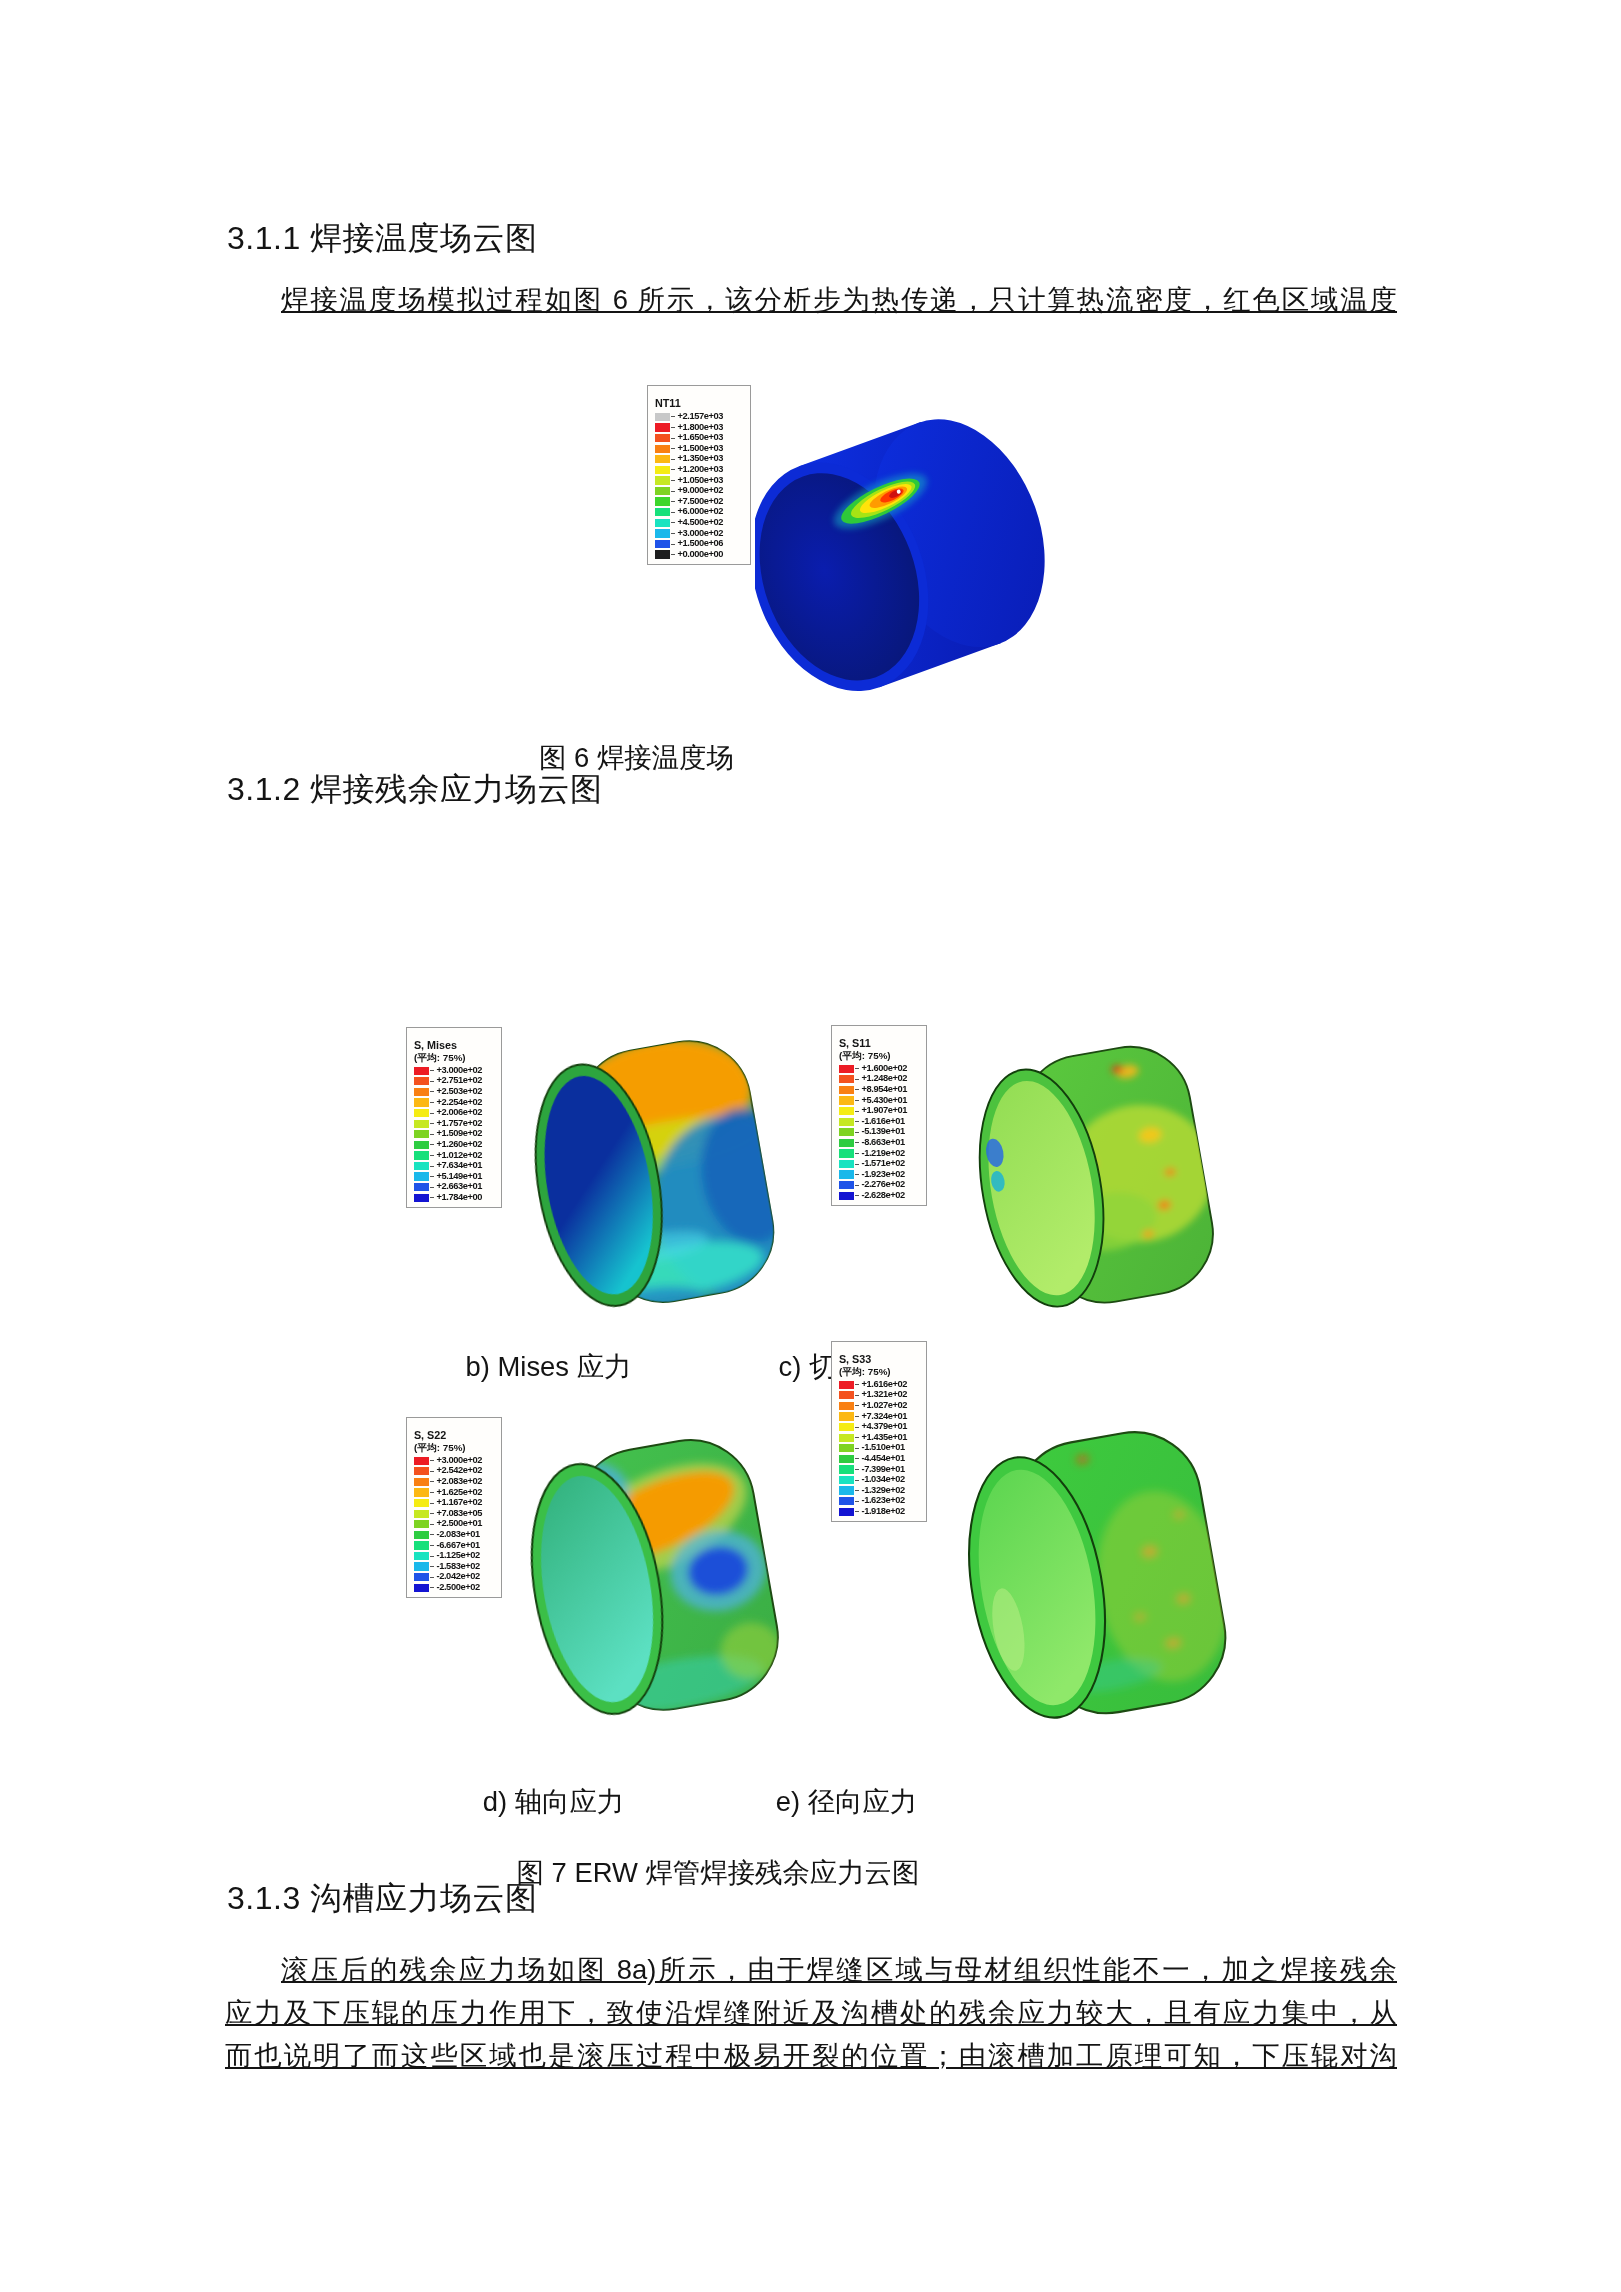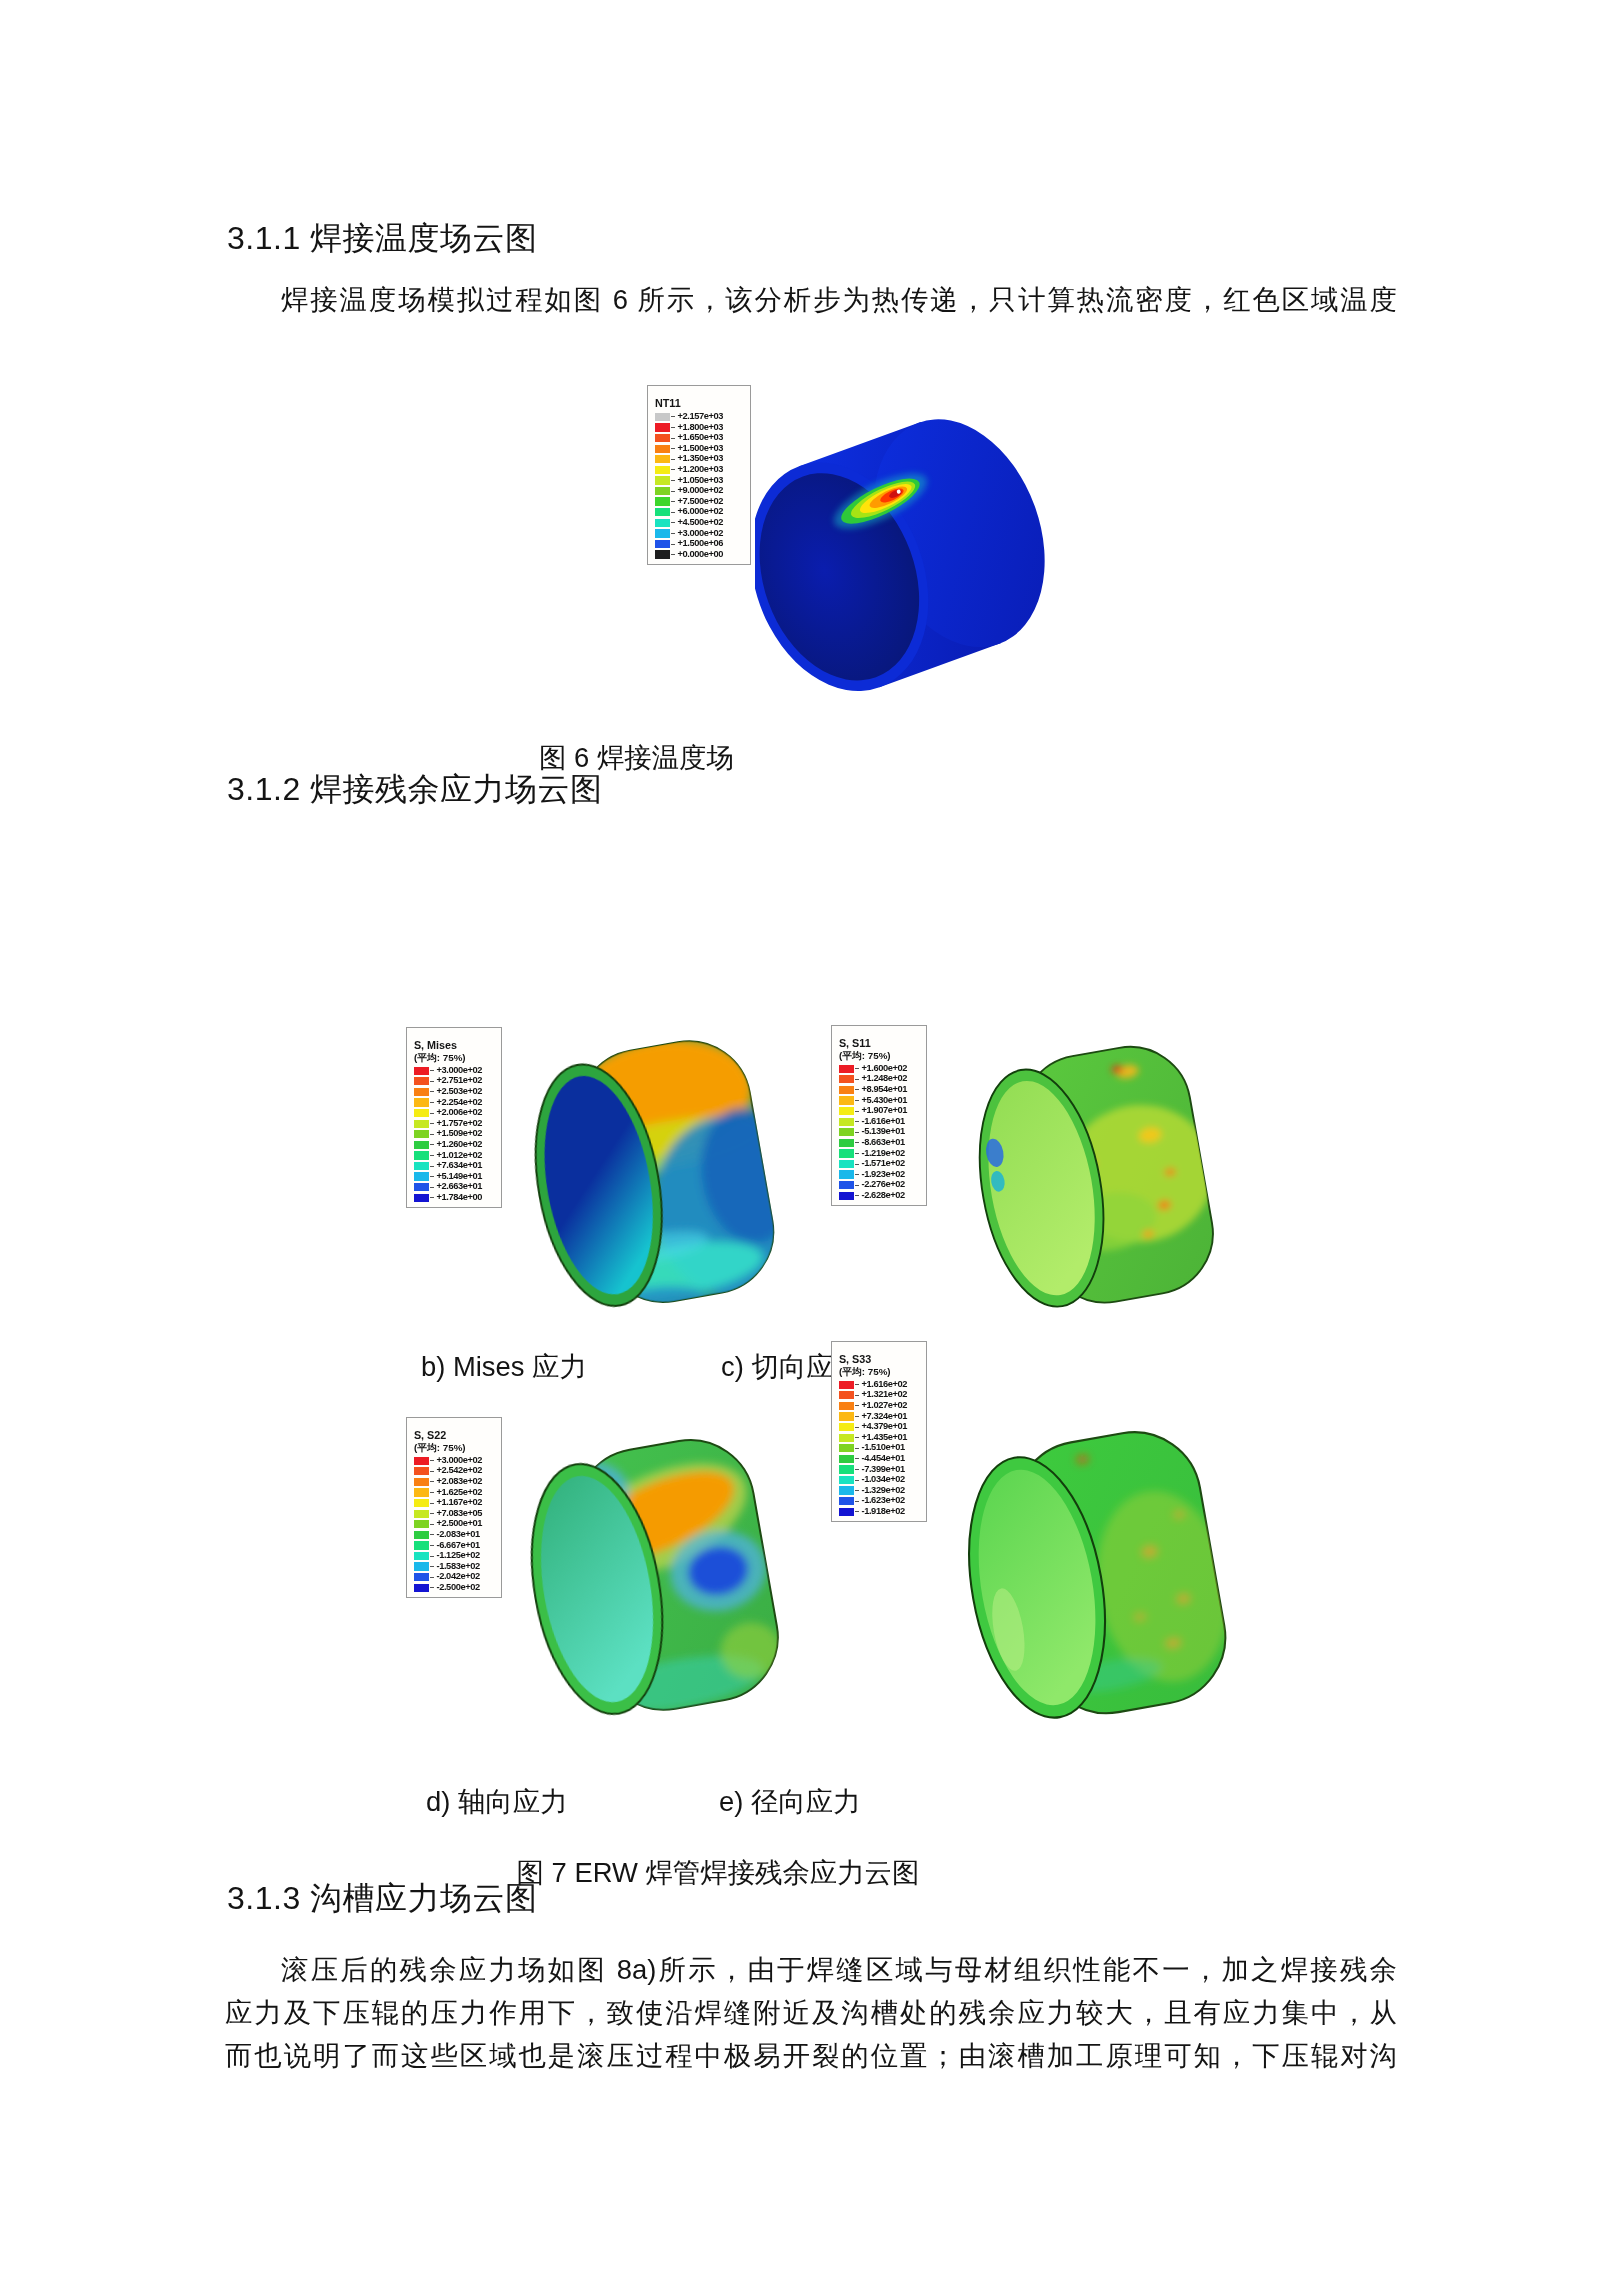--- a/index.html
+++ b/index.html
@@ -5,24 +5,24 @@
   html,body { margin:0; padding:0; background:#ffffff; }
   .page {
     position:relative; width:1621px; height:2293px; background:#ffffff;
     font-family:"Liberation Sans","DejaVu Sans",sans-serif; color:#141414;
     overflow:hidden;
   }
   .abs { position:absolute; }
   .sec-heading { font-size:32px; font-weight:400; letter-spacing:0.5px; white-space:nowrap; }
   .para { width:1172px; font-size:27.4px; line-height:43px; }
   .line { text-align:justify; }
-  .line.jl { text-align-last:justify; }
+  .line.jl { text-align-last:justify;text-decoration:underline; }
   .line.indent { text-indent:56px; }
   .caption { font-size:27.4px; text-align:center; white-space:nowrap;margin-top:36px; }
-  .subcaption { font-size:27.4px; width:255px; white-space:nowrap; }
+  .subcaption { font-size:27.4px; text-align:center; width:255px; white-space:nowrap; }
 
   .legend {
     position:absolute; background:#fffefc; border:1px solid #9a9a9a;
     padding:4.9px 4.9px 3.9px 6.9px; box-sizing:border-box;
   }
   .legend .lt { font-size:10.8px; font-weight:700; line-height:12.7px; white-space:nowrap;margin-top:6px; }
   .legend .ls { font-size:9.8px; font-weight:700; line-height:11.8px; white-space:nowrap; }
   .legend-rows { margin-top:2px; }
   .legend-row { display:flex; align-items:center; height:10.6px; }
   .sw { width:14.7px; height:8.3px; display:inline-block; flex:0 0 14.7px; }

